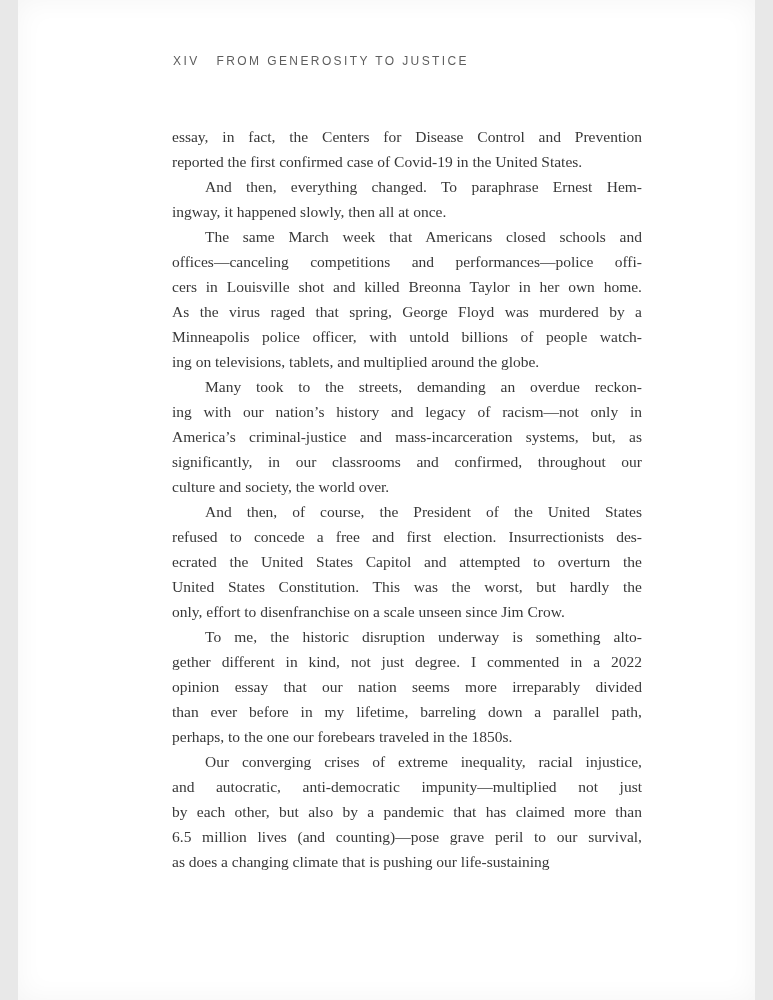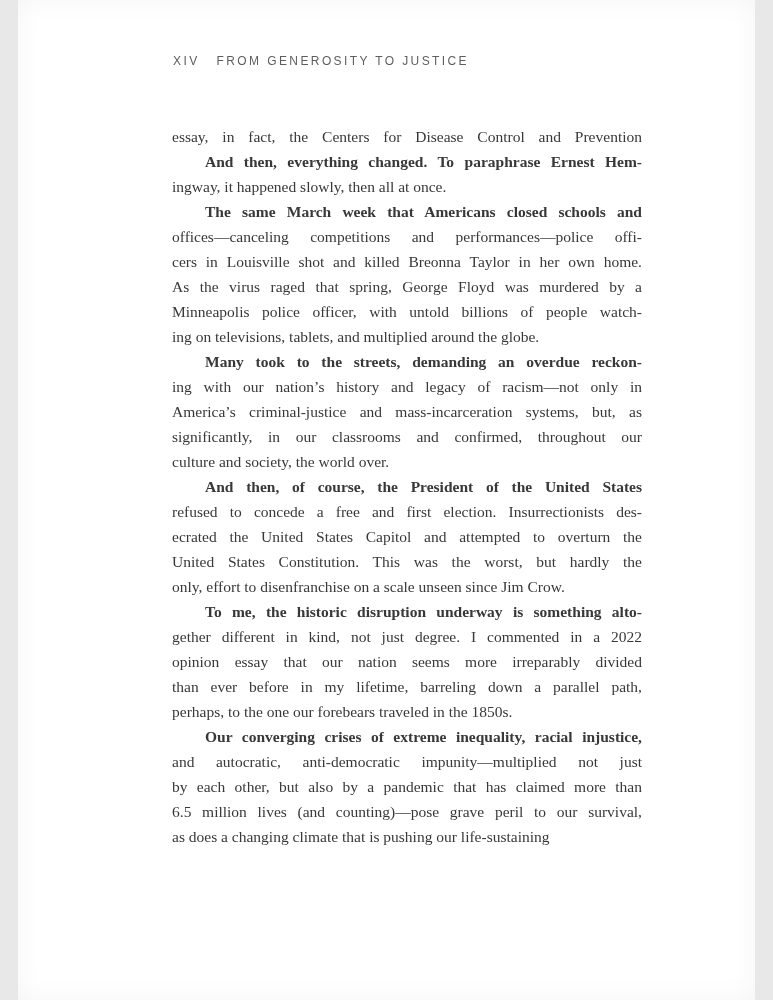--- a/index.html
+++ b/index.html
@@ -53,34 +53,34 @@
     overflow: hidden;
     text-align: left;
     white-space: normal;
   }
   .line.j {
     text-align: justify;
     text-align-last: justify;
   }
   .line.indent {
     padding-left: 33px;
-    font-weight: bold;
   }
 </style>
 </head>
 <body>
 
 <div class="page">
   <header class="running-head">
     <span class="folio">XIV</span><span>FROM GENEROSITY TO JUSTICE</span>
   </header>
 
   <main class="text-block">
       <div class="paragraph">
         <div class="line j">essay, in fact, the Centers for Disease Control and Prevention</div>
+        <div class="line">reported the first confirmed case of Covid-19 in the United States.</div>
       </div>
       <div class="paragraph">
         <div class="line j indent">And then, everything changed. To paraphrase Ernest Hem-</div>
         <div class="line">ingway, it happened slowly, then all at once.</div>
       </div>
       <div class="paragraph">
         <div class="line j indent">The same March week that Americans closed schools and</div>
         <div class="line j">offices—canceling competitions and performances—police offi-</div>
         <div class="line j">cers in Louisville shot and killed Breonna Taylor in her own home.</div>
         <div class="line j">As the virus raged that spring, George Floyd was murdered by a</div>

